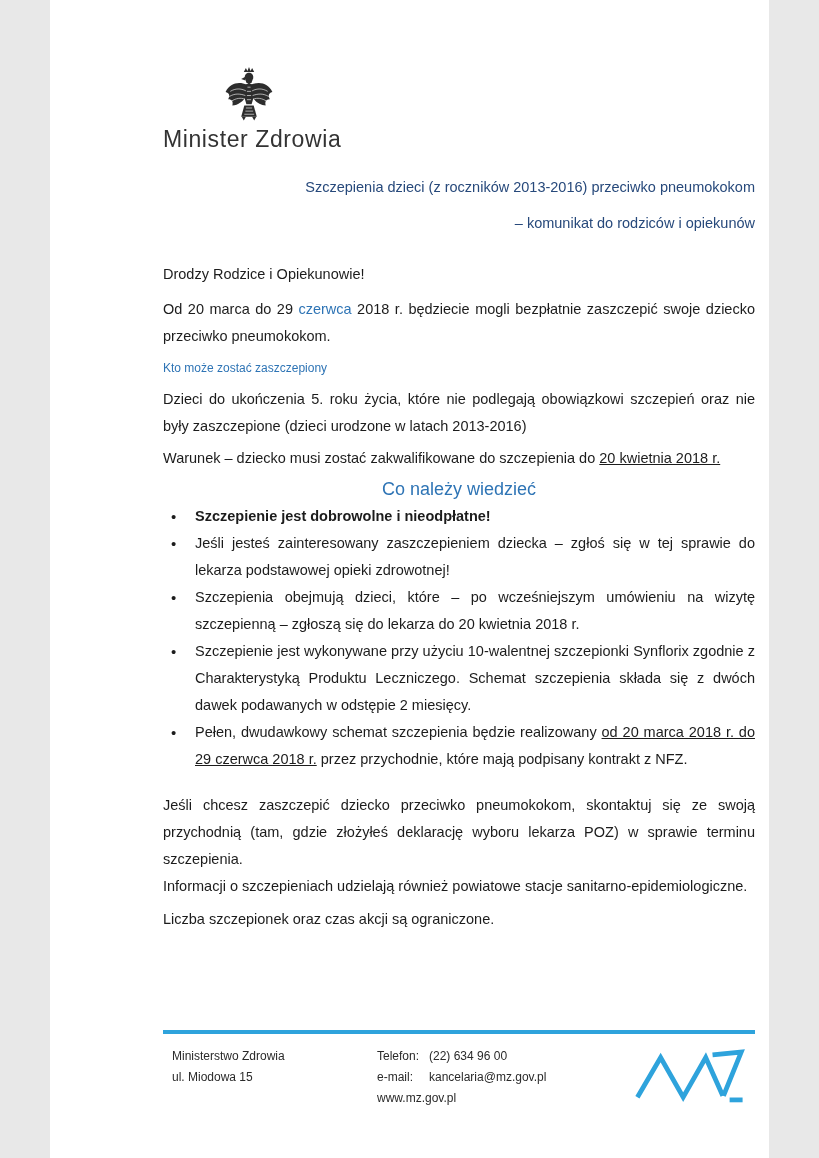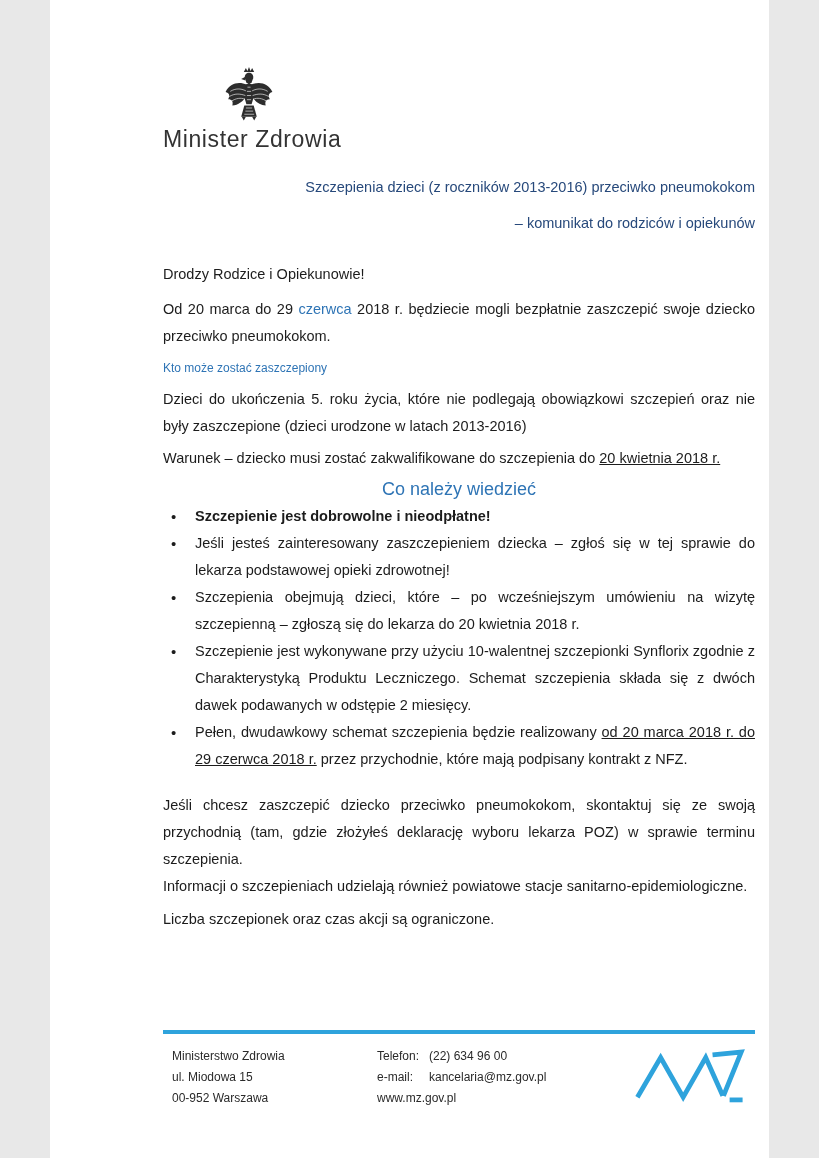--- a/index.html
+++ b/index.html
@@ -140,21 +140,20 @@
       <p class="p-limited">Liczba szczepionek oraz czas akcji są ograniczone.</p>
     </div>
   </div>
 
   <div class="footer-rule" style="background:#2EA3DC"></div>
 
   <div class="footer">
     <div class="col-address">
       <div>Ministerstwo Zdrowia</div>
       <div>ul. Miodowa 15</div>
-      <div>00-952 Warszawa</div>
     </div>
     <div class="col-contact">
       <div class="contact-row">
         <span class="lbl">Telefon:</span>
         <span>(22) 634 96 00</span>
       </div>
       <div class="contact-row">
         <span class="lbl">e-mail:</span>
         <span>kancelaria@mz.gov.pl</span>
       </div>

